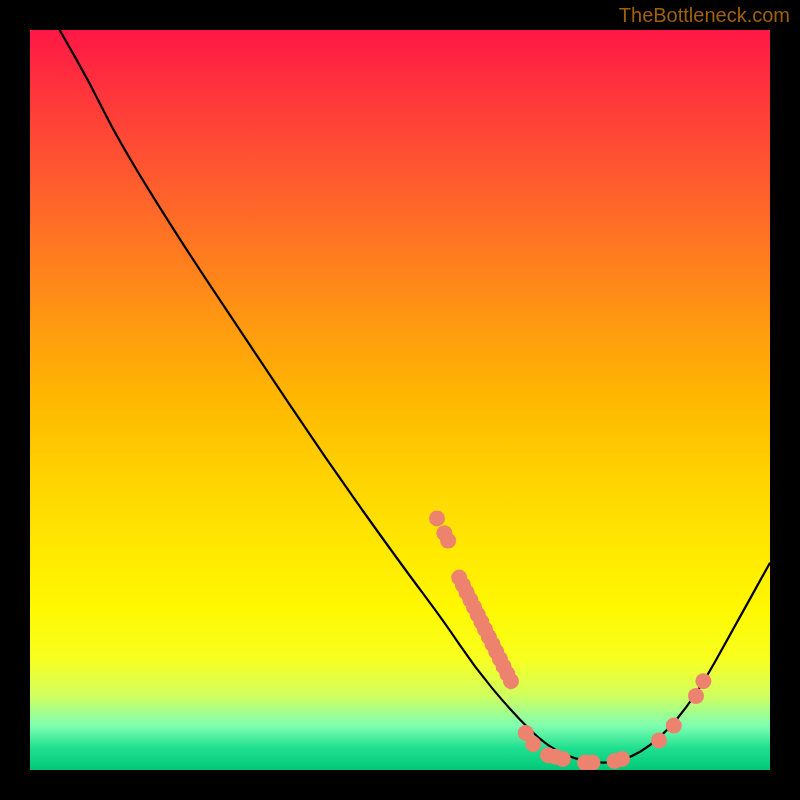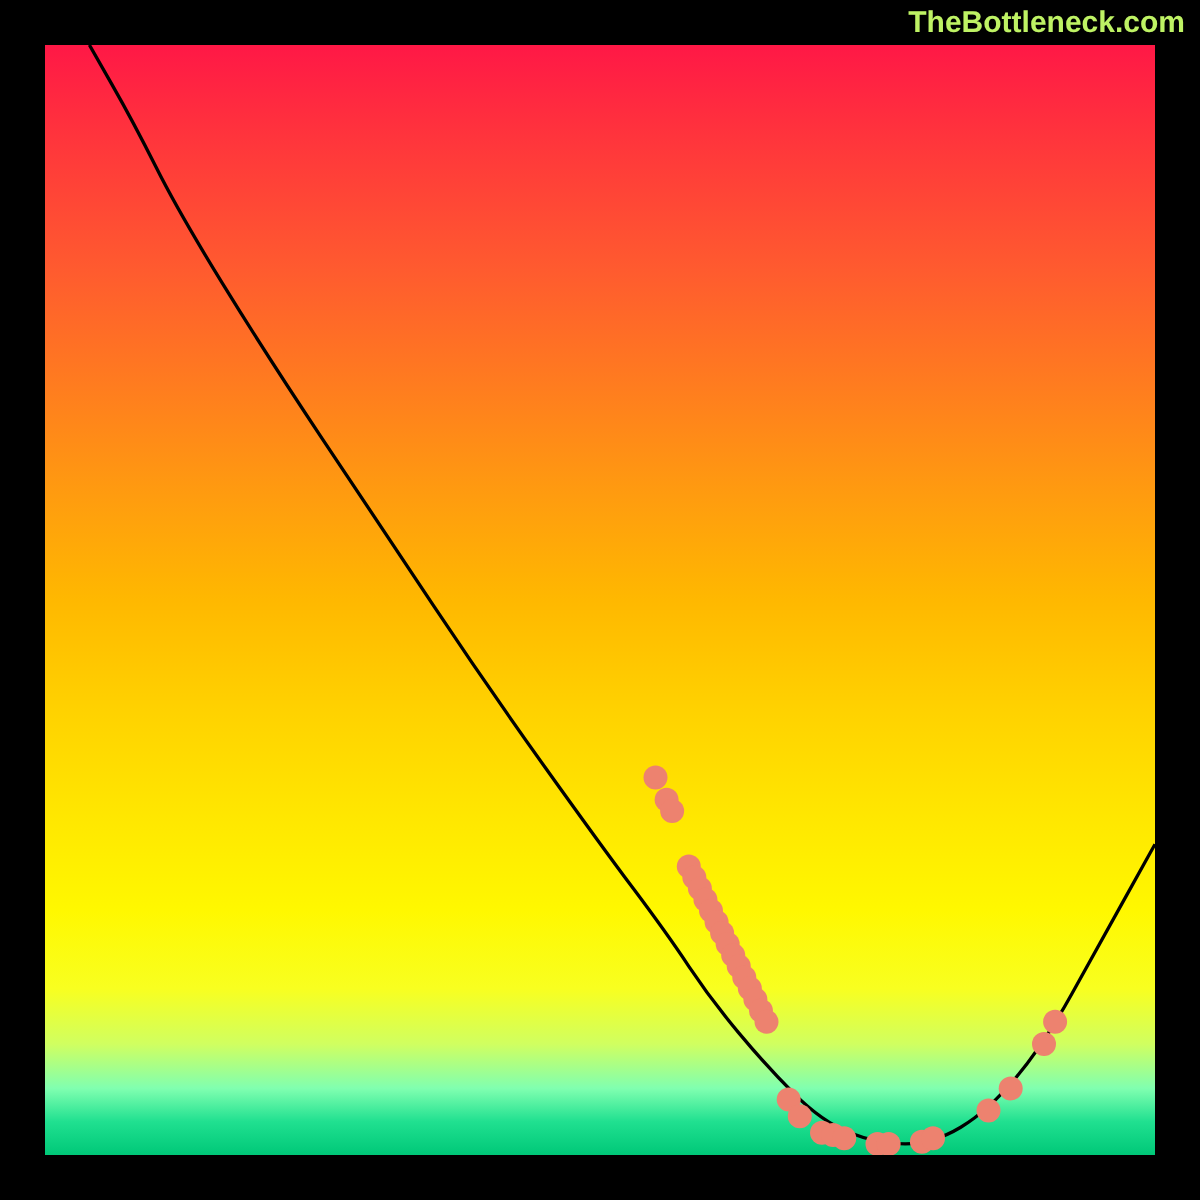--- a/index.html
+++ b/index.html
@@ -7,23 +7,23 @@
   width: 800px;
   height: 800px;
   background: #000;
   position: relative;
   font-family: Arial, sans-serif;
 }
 .watermark {
   position: absolute;
   top: 4px;
   right: 10px;
-  color: #bef264;
+  color: #a16207;
   font-size: 20px;
-  font-weight: bold;
+  font-weight: normal;
   z-index: 10;
 }
 .plot-area {
   position: absolute;
   left: 30px;
   top: 30px;
   width: 740px;
   height: 740px;
   background: linear-gradient(to bottom,
     #ff1846 0%,

